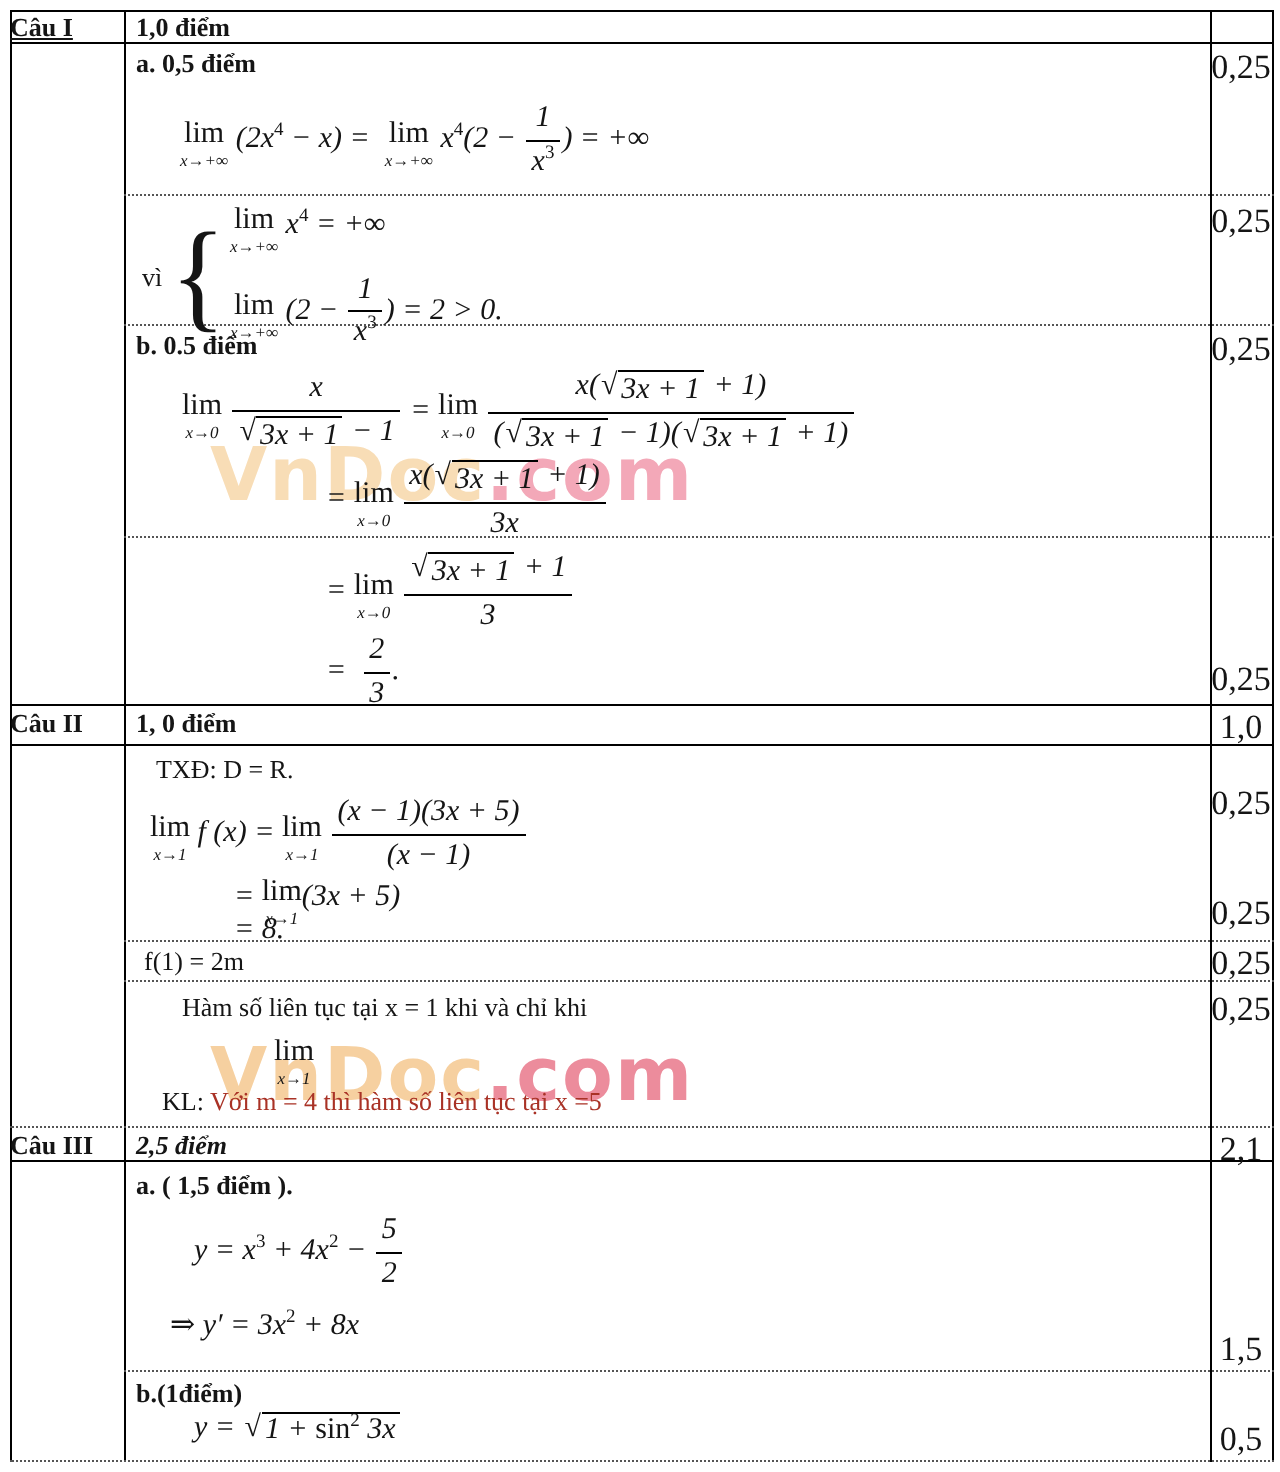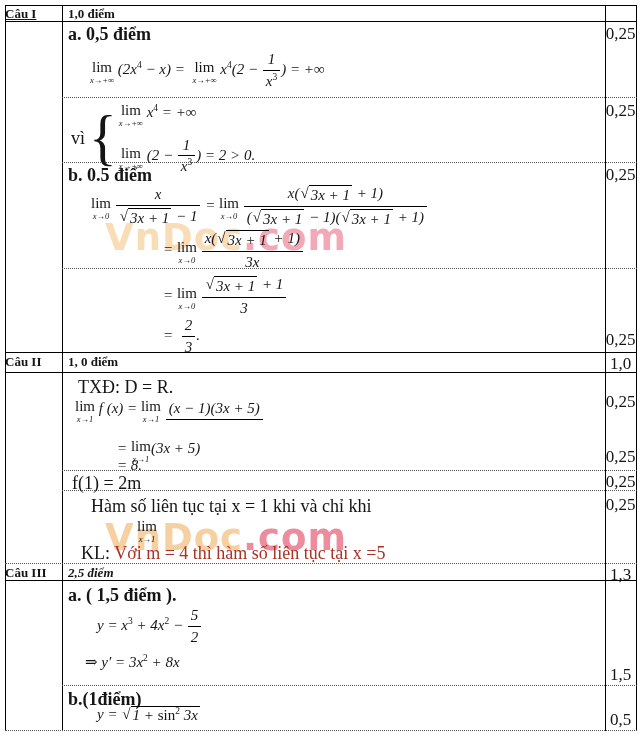--- a/index.html
+++ b/index.html
@@ -5,21 +5,21 @@
   html,body{margin:0;padding:0;}
   body{width:640px;height:736px;background:#fff;color:#151515;
        font-family:"Liberation Serif","DejaVu Serif",serif;overflow:hidden;position:relative;}
   #sheet{position:absolute;left:5px;top:5px;width:632px;height:726px;}
   .vline{position:absolute;top:0;height:726px;width:0;border-left:1px solid #000;}
   .hline{position:absolute;height:0;border-top:1px solid #000;}
   .dline{position:absolute;height:0;border-top:1px dotted #555;}
   .cell-label{position:absolute;left:0;width:57px;font-weight:bold;font-size:13px;}
   .cell-points{position:absolute;left:63px;font-weight:bold;font-size:13px;white-space:pre;}
   .score{position:absolute;left:600px;width:31px;text-align:center;font-size:17px;}
-  .txt{position:absolute;font-size:18px;white-space:pre;text-align:center;}
+  .txt{position:absolute;font-size:13px;white-space:pre;text-align:center;}
   .bold{font-weight:bold;}
   .ital{font-style:italic;}
   .underl{text-decoration:underline;}
   .red{color:var(--accent-red,#a93226);}
   .formula{position:absolute;font-size:15px;white-space:nowrap;z-index:2;}
   .mi{font-style:italic;white-space:pre;}
   .mrm{font-style:normal;white-space:pre;}
   .msup{font-size:9.5px;vertical-align:6px;font-style:normal;line-height:0;}
   .mlim{display:inline-flex;flex-direction:column;align-items:center;vertical-align:middle;
         line-height:1;position:relative;top:2px;}
@@ -140,21 +140,21 @@
   <div class="cell-points layer" style="top:349px;">1, 0 điểm</div>
   <div class="score layer" style="top:349px;">1,0</div>
 
   <div class="txt layer" style="left:73px;top:372px;">TXĐ: D = R.</div>
   <div class="formula" style="left:70px;top:392px;"><span class="mlim">
         <span class="mw">lim</span>
         <span class="ms">x→1</span>
       </span><span class="mi"> f (x) = </span><span class="mlim">
         <span class="mw">lim</span>
         <span class="ms">x→1</span>
-      </span><span class="mi"> </span><span class="mfrac"><span class="mn"><span class="mi">(x − 1)(3x + 5)</span></span></span></div>
+      </span><span class="mi"> </span><span class="mfrac"><span class="mn"><span class="mi">(x − 1)(3x + 5)</span></span><span class="md"><span class="mi">(x − 1)</span></span></span></div>
   <div class="score layer" style="top:387px;">0,25</div>
   <div class="formula" style="left:112px;top:432px;"><span class="mi">= </span><span class="mlim">
         <span class="mw">lim</span>
         <span class="ms">x→1</span>
       </span><span class="mi">(3x + 5)</span></div>
   <div class="formula" style="left:112px;top:452px;"><span class="mi">= 8.</span></div>
   <div class="score layer" style="top:442px;">0,25</div>
 
   <div class="txt layer" style="left:67px;top:468px;">f(1) = 2m</div>
   <div class="score layer" style="top:467px;">0,25</div>
@@ -162,21 +162,21 @@
   <div class="txt layer" style="left:76px;top:491px;margin-left:10px;">Hàm số liên tục tại x = 1 khi và chỉ khi</div>
   <div class="score layer" style="top:490px;">0,25</div>
   <div class="formula" style="left:132px;top:512px;"><span class="mlim">
         <span class="mw">lim</span>
         <span class="ms">x→1</span>
       </span></div>
   <div class="txt layer" style="left:76px;top:538px;"><span>KL:</span><span class="red"> Với m = 4 thì hàm số liên tục tại x =5</span></div>
 
   <div class="cell-label layer" style="top:560px;">Câu III</div>
   <div class="cell-points ital layer" style="top:560px;">2,5 điểm</div>
-  <div class="score layer" style="top:560px;">1,3</div>
+  <div class="score layer" style="top:560px;">2,1</div>
 
   <div class="txt bold layer" style="left:63px;top:580px;">a. ( 1,5 điểm ).</div>
   <div class="formula" style="left:92px;top:601px;"><span class="mi">y = x</span><span class="msup">3</span><span class="mi"> + 4x</span><span class="msup">2</span><span class="mi"> − </span><span class="mfrac"><span class="mn"><span class="mi">5</span></span><span class="md"><span class="mi">2</span></span></span></div>
   <div class="formula" style="left:80px;top:648px;"><span class="mi">⇒ y′ = 3x</span><span class="msup">2</span><span class="mi"> + 8x</span></div>
   <div class="score layer" style="top:660px;">1,5</div>
 
   <div class="txt bold layer" style="left:63px;top:684px;">b.(1điểm)</div>
   <div class="formula" style="left:92px;top:701px;"><span class="mi">y = </span><span class="msqrt">
         <span class="mrs">√</span>
         <span class="mrc"><span class="mi">1 + </span><span class="mrm">sin</span><span class="msup">2</span><span class="mi"> 3x</span></span>

